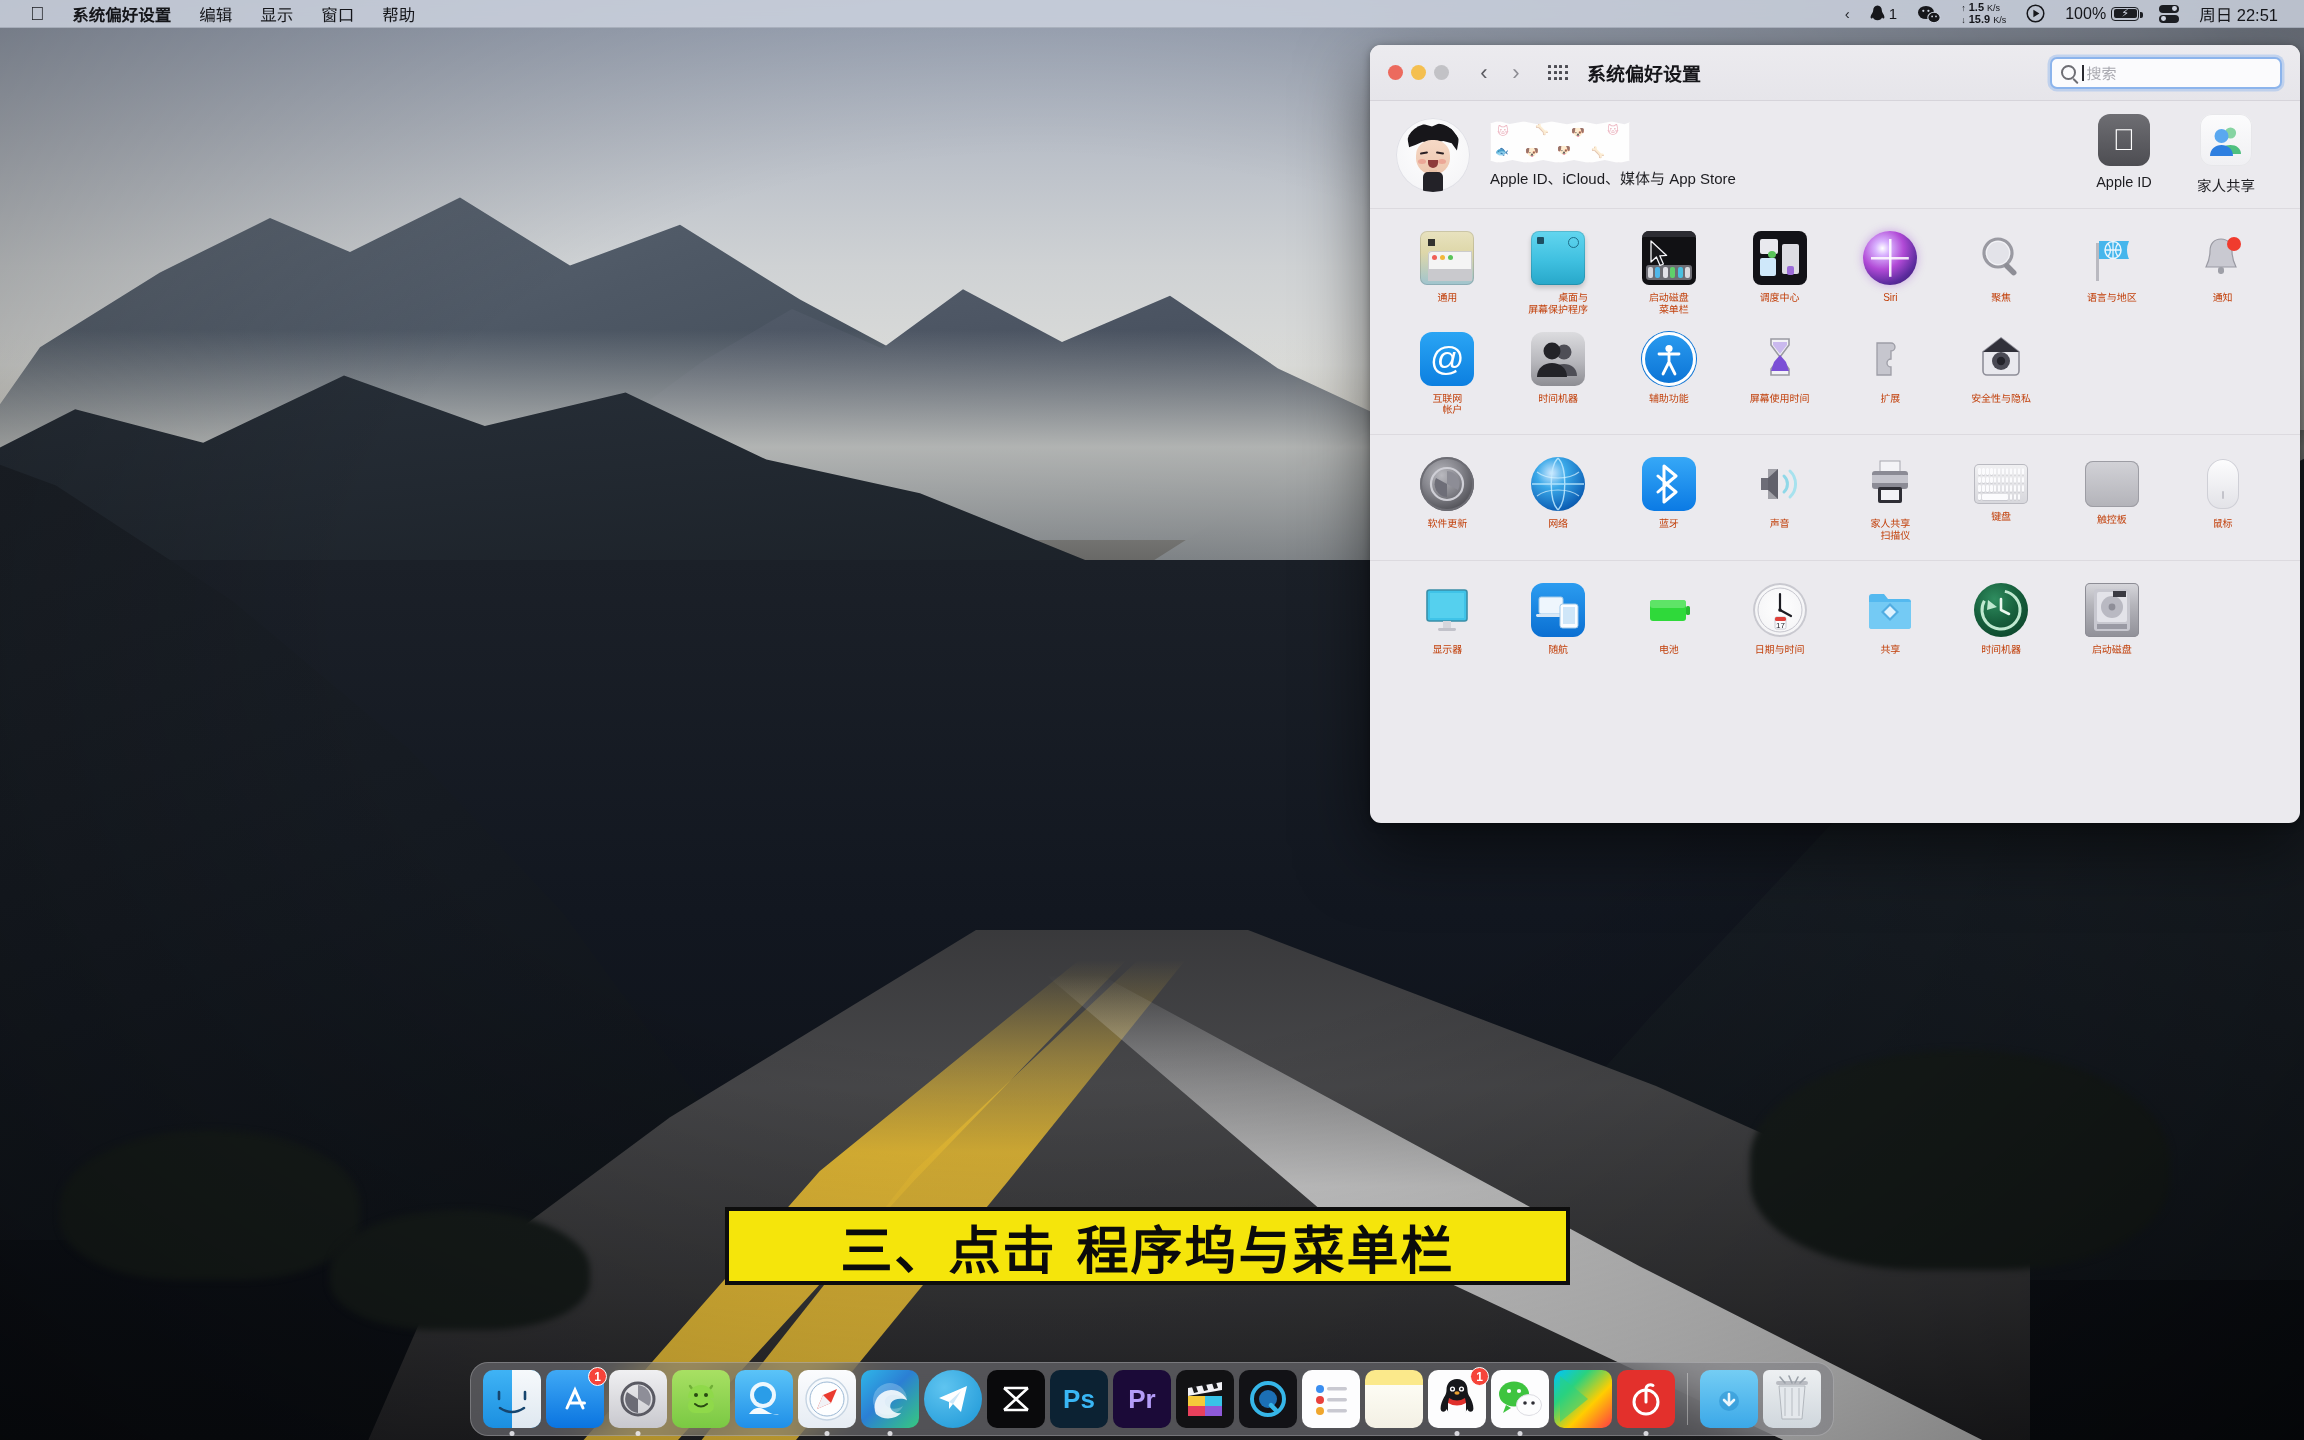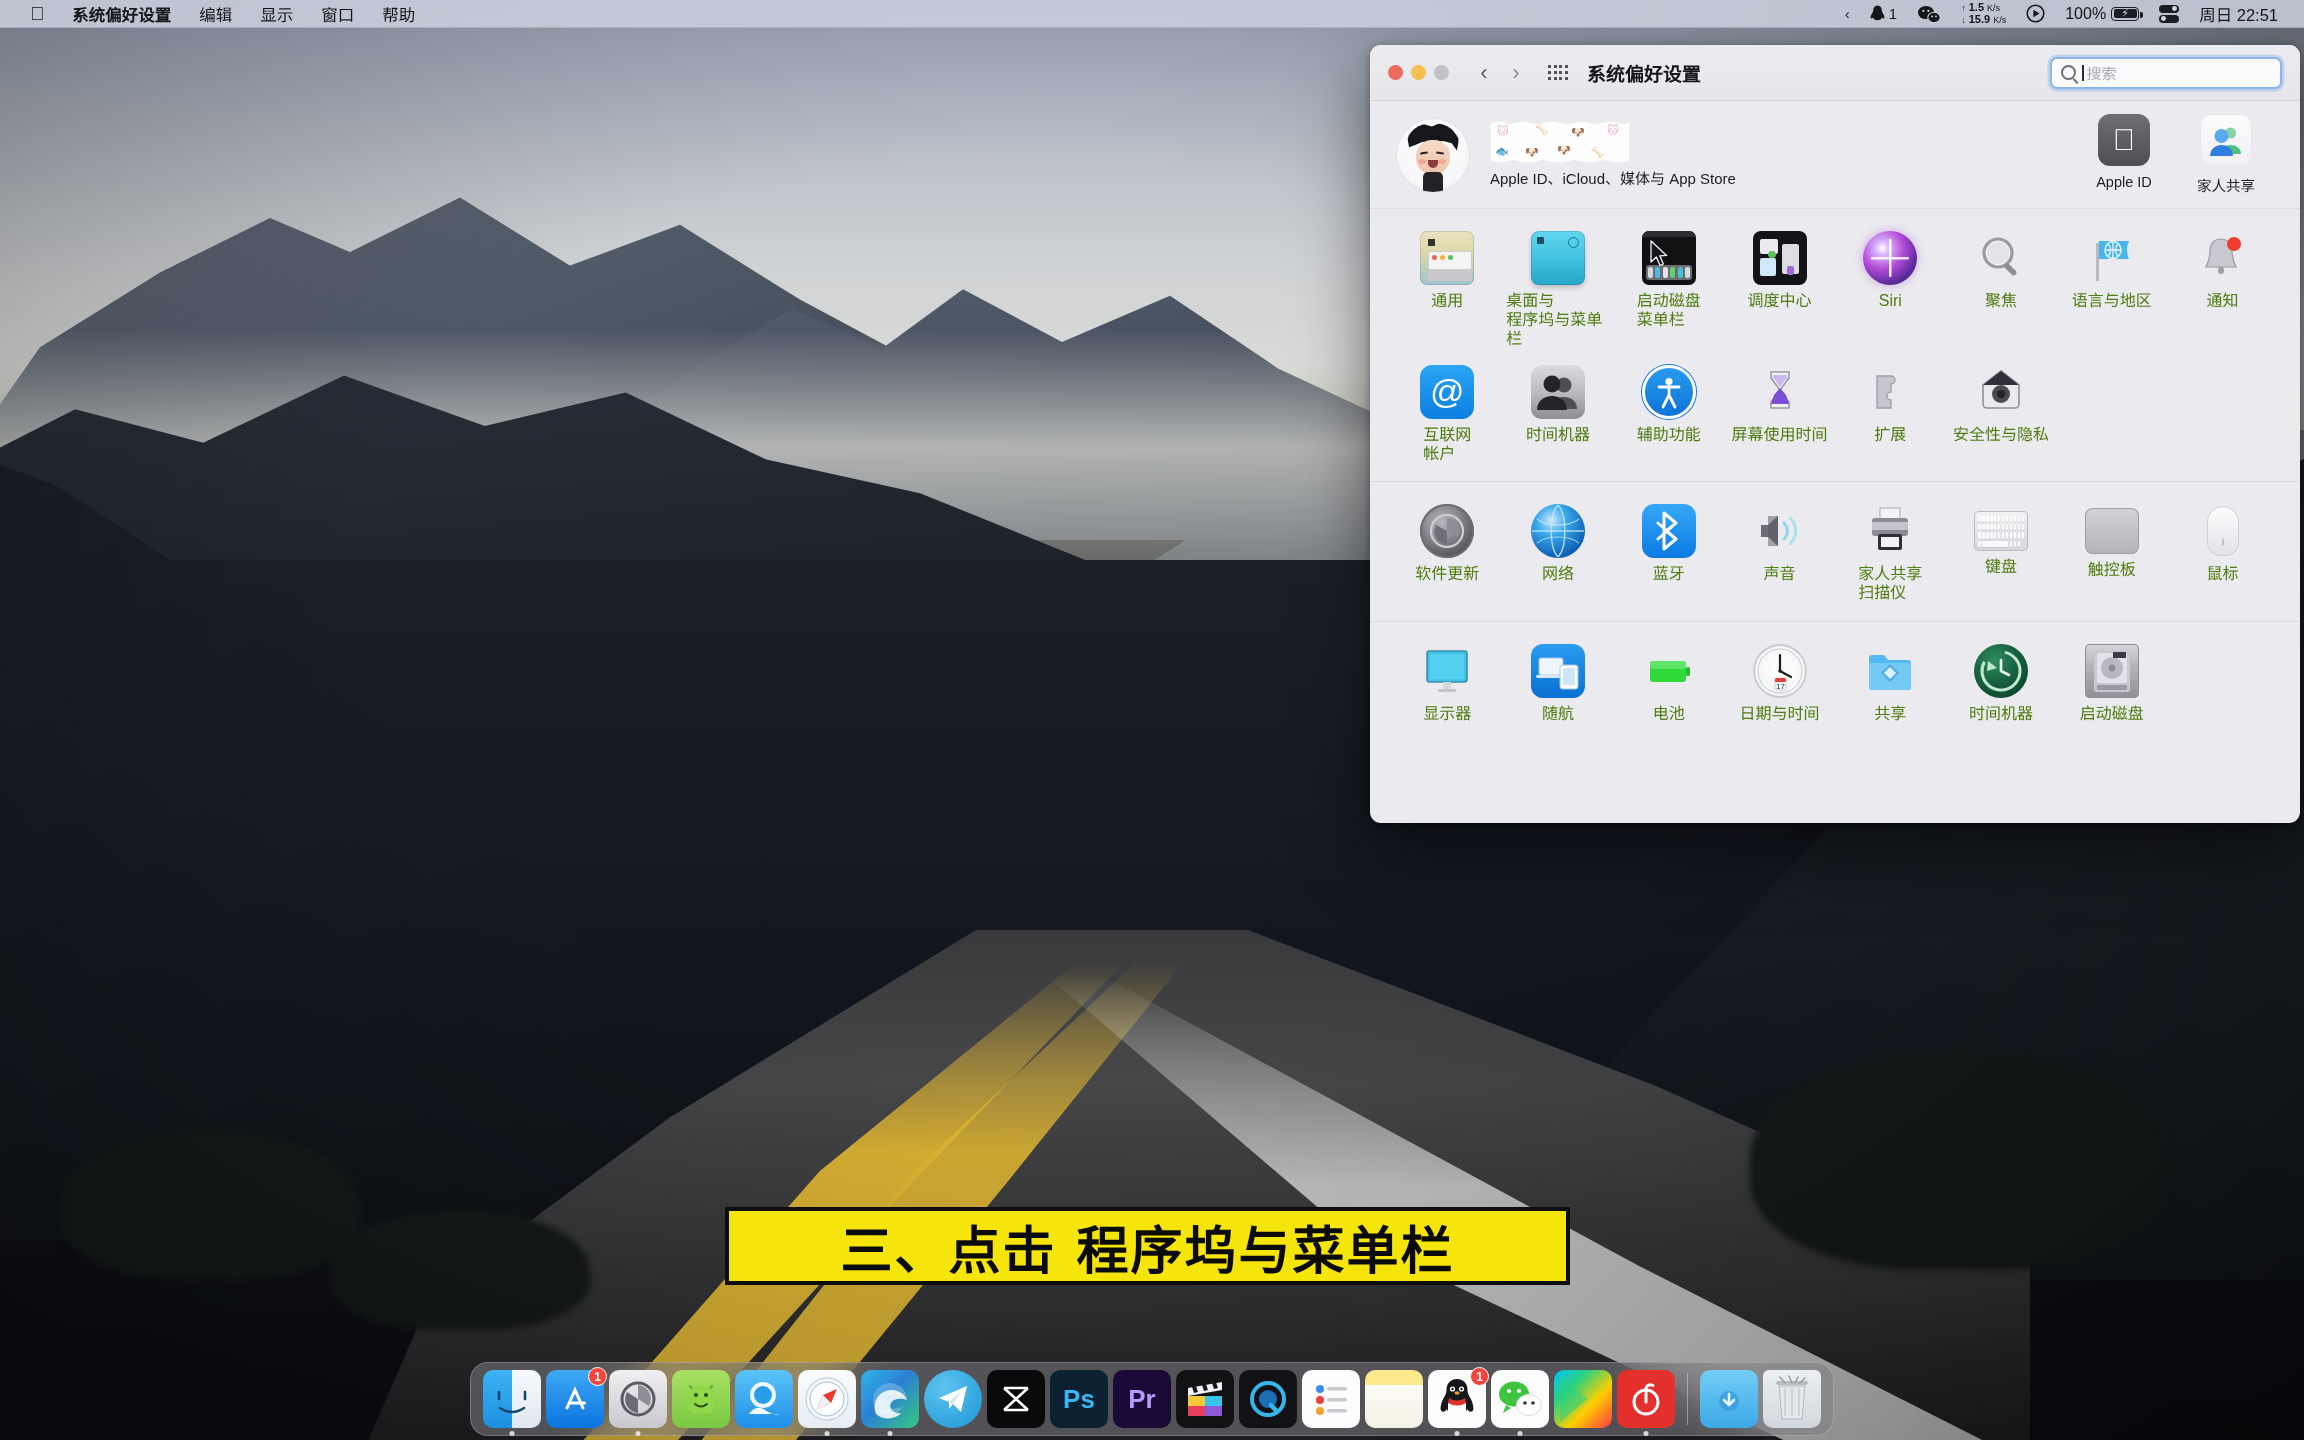--- a/index.html
+++ b/index.html
@@ -234,21 +234,21 @@
   .grid-sec:last-child { border-bottom: none; }
   .grid {
     display: grid; grid-template-columns: repeat(8, 1fr); row-gap: 2px;
   }
   .pref-item {
     display: flex; flex-direction: column; align-items: center;
     padding: 6px 2px 8px; cursor: default;
   }
   .pref-ico { width: 54px; height: 54px; margin-bottom: 7px; position: relative; }
   .pref-lbl {
-    font-size: 16px; color: #4d7c0f; text-align: left; line-height: 1.18;
+    font-size: 10px; color: #c2410c; text-align: right; line-height: 1.18;
     max-width: 104px; white-space: pre-line;
   }
 
   
   .i-general { background: linear-gradient(to bottom, #e8e2bf 0%, #ded7a9 40%, #9fc4cf 100%); border-radius: 7px; box-shadow: inset 0 0 0 1px rgba(0,0,0,.12); overflow: hidden; }
   .i-general::before { content:''; position:absolute; left:8px; top:20px; width:44px; height:30px; background:#f4f4f4; border-radius:4px 0 0 0; box-shadow: inset 0 0 0 1px #ccc; }
   .i-general::after { content:''; position:absolute; left:8px; top:38px; width:44px; height:12px; background:#c9c9cd; }
   .gdots { position: absolute; left: 12px; top: 24px; display: flex; gap: 3px; z-index: 3; }
   .gdots i { width: 5px; height: 5px; border-radius: 50%; display: block; }
   .gsquare { position: absolute; left: 8px; top: 8px; width: 7px; height: 7px; background: #33332f; z-index: 3; }
@@ -535,21 +535,21 @@
                 <i style="background:#f2b83c"></i>
                 <i style="background:#5ac45a"></i>
               </span>
           </div>
           <div class="pref-lbl">通用</div>
         </div>
 
         <div class="pref-item">
           <div class="pref-ico i-desktop"></div>
           <div class="pref-lbl">桌面与
-程序坞与菜单栏</div>
+屏幕保护程序</div>
         </div>
 
         <div class="pref-item">
           <div class="pref-ico i-dock">
             <span class="dockmenu"></span>
             <span class="dockbar">
               <i style="background:#d8d8de"></i>
                 <i style="background:#4fb6e8"></i>
                 <i style="background:#e2e2e8"></i>
               <i style="background:#5fd06a"></i>

